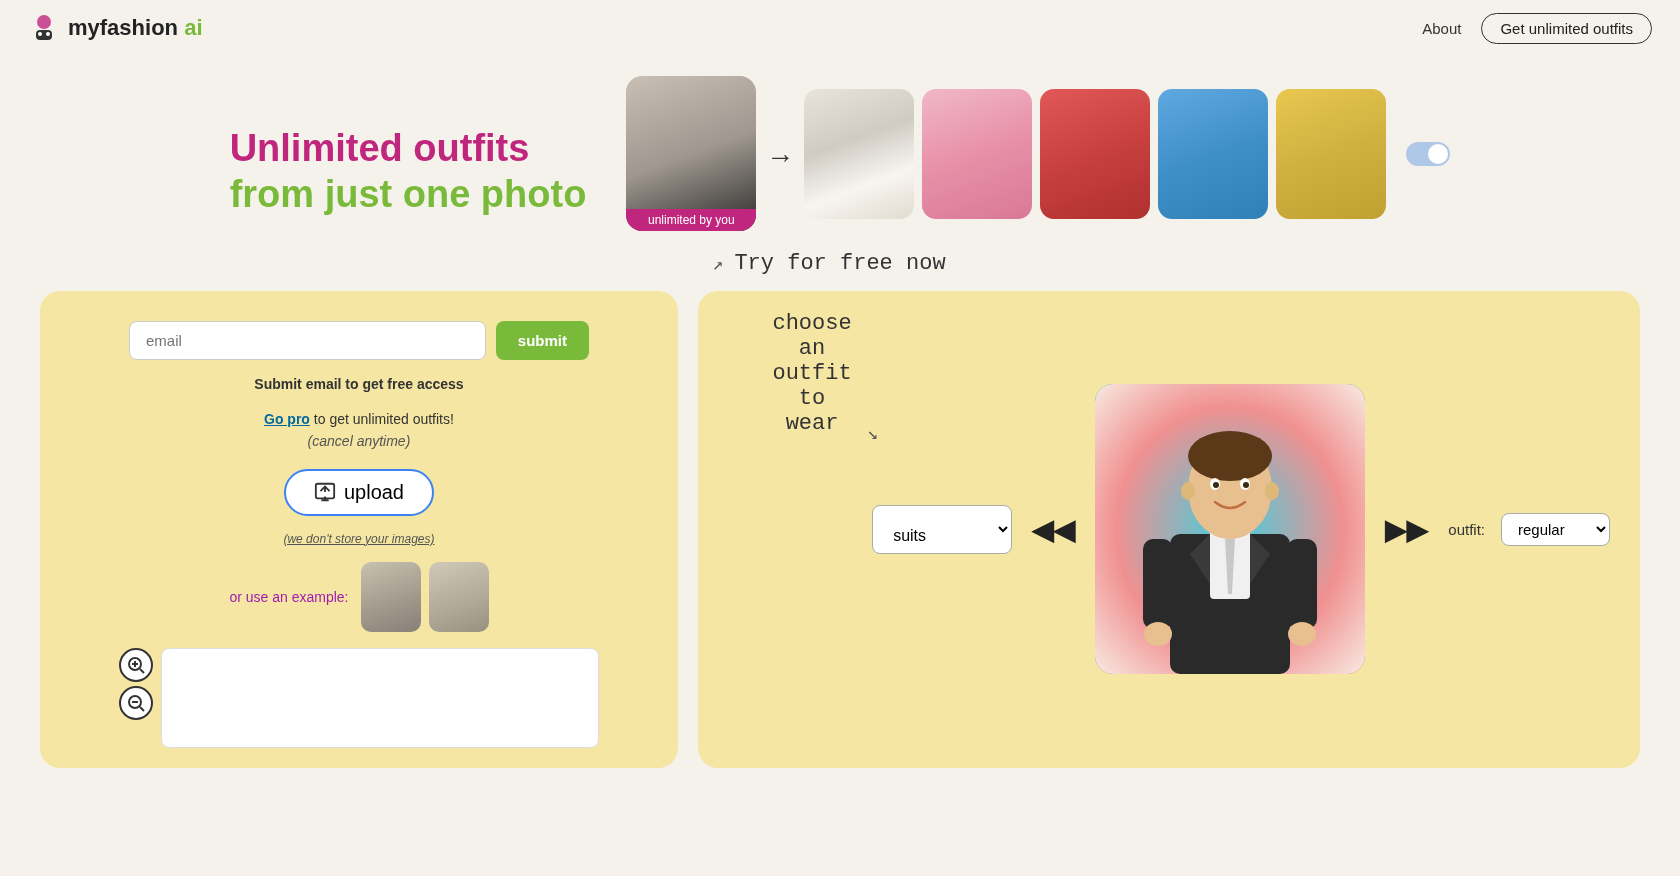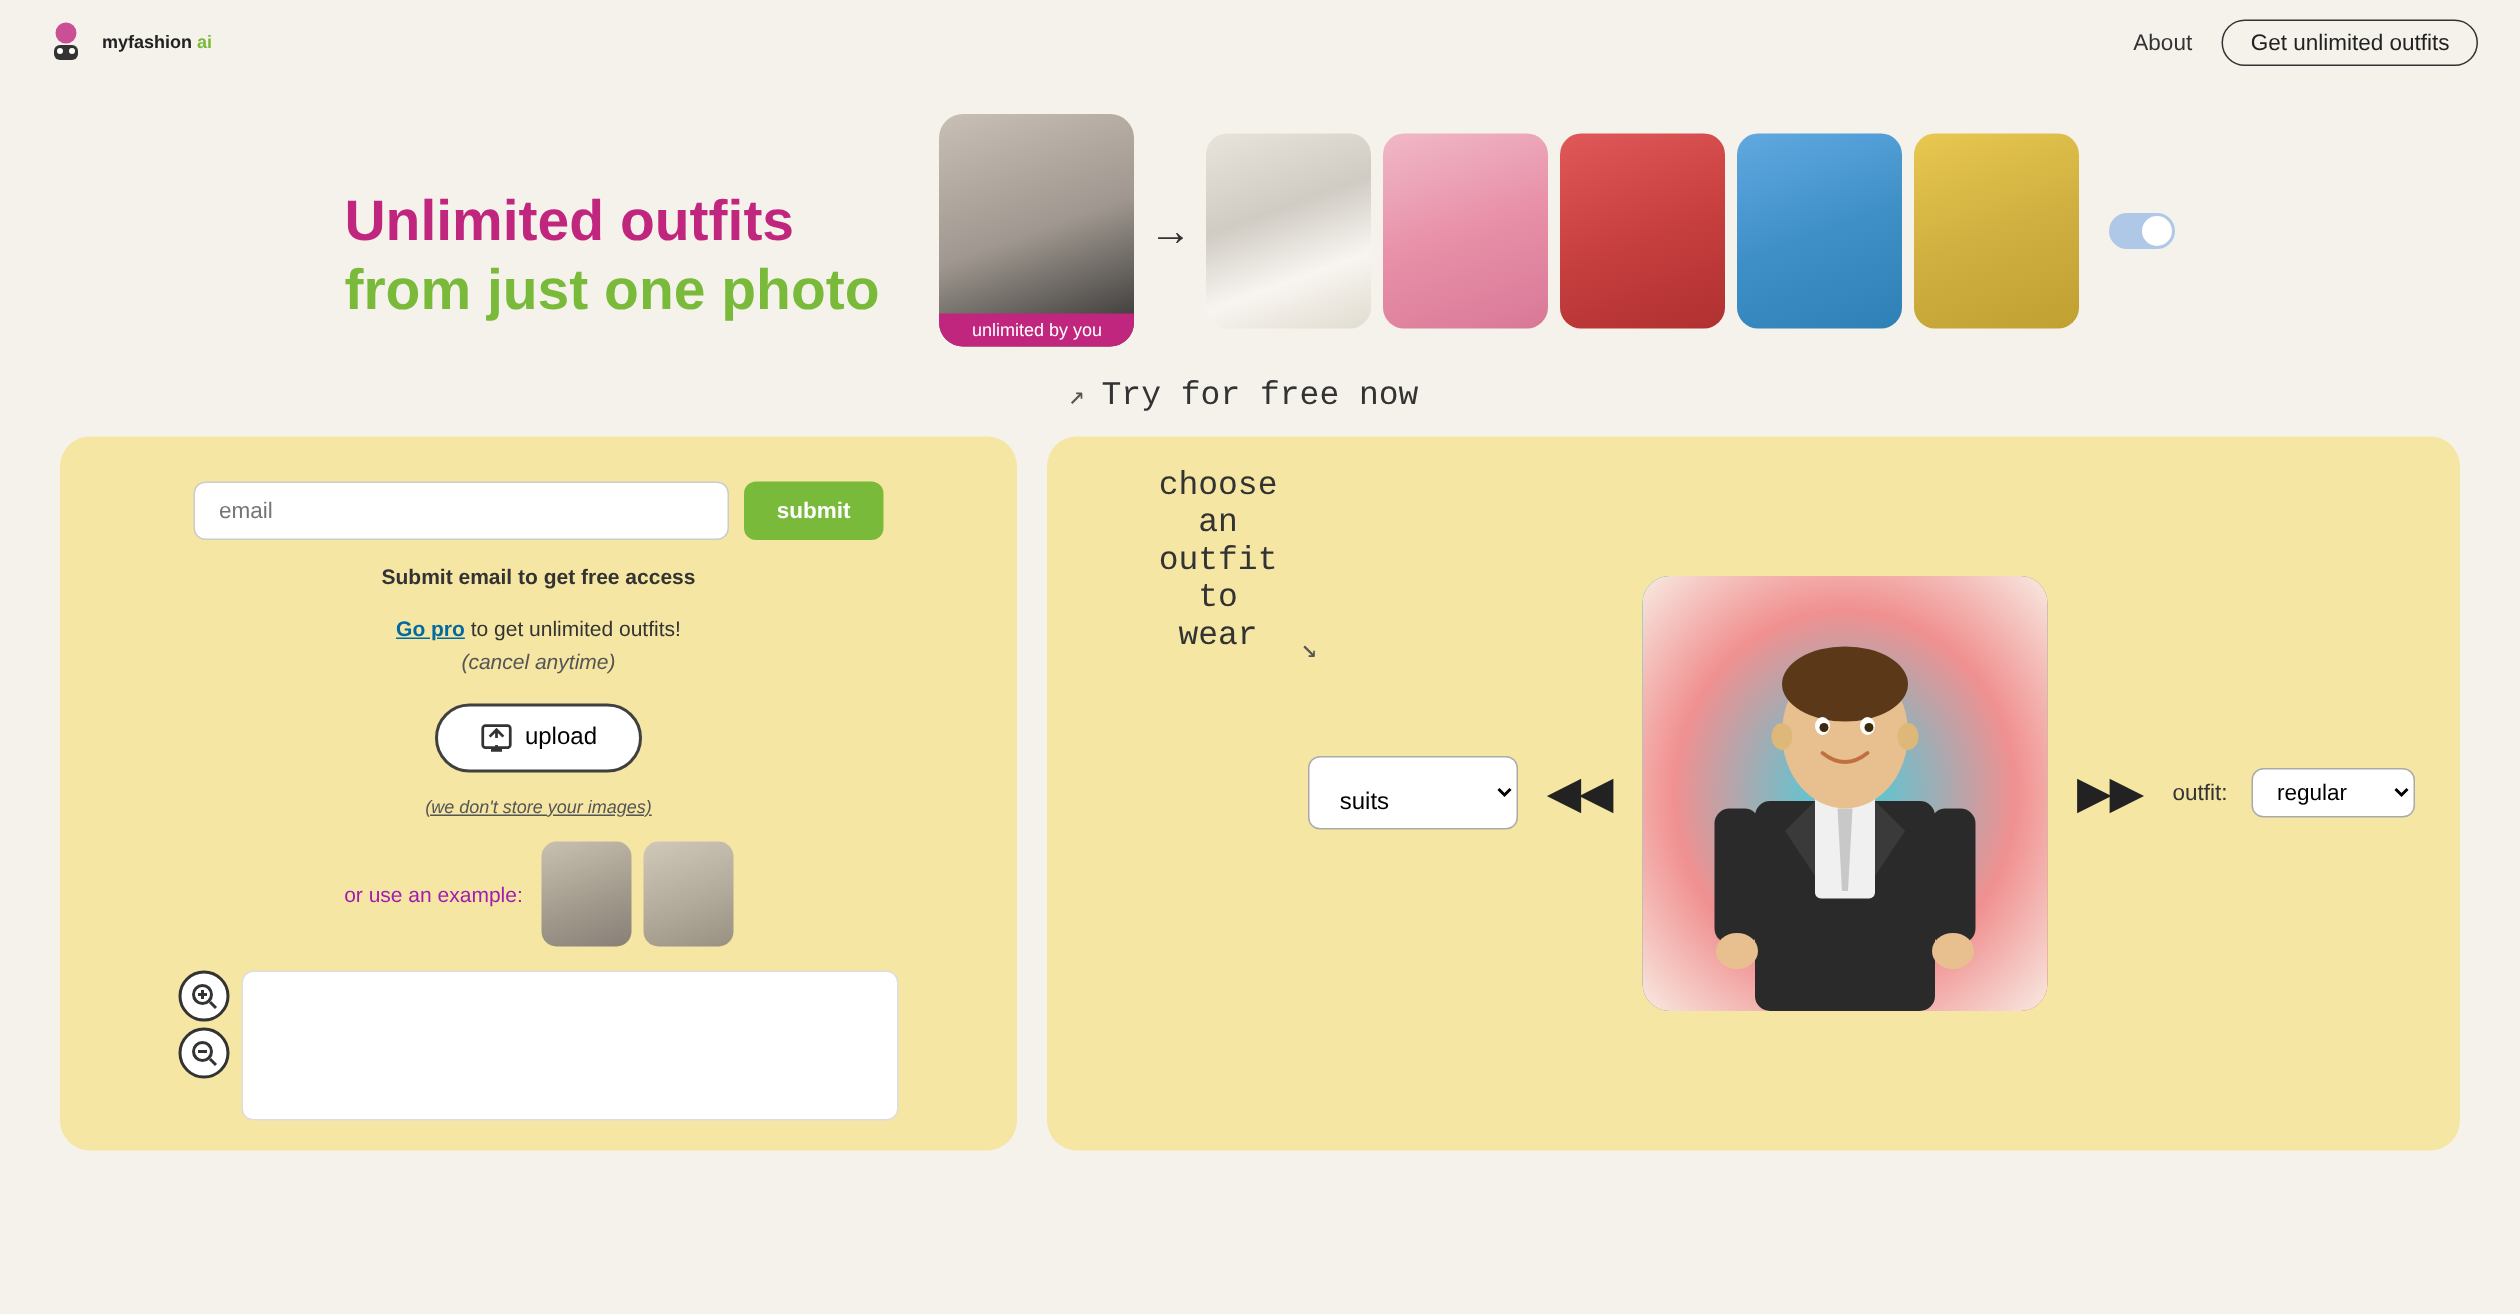--- a/index.html
+++ b/index.html
@@ -16,21 +16,21 @@
       display: flex;
       align-items: center;
       justify-content: space-between;
       padding: 12px 28px;
       background: #f5f2eb;
     }
     .logo {
       display: flex;
       align-items: center;
       gap: 8px;
-      font-size: 12px;
+      font-size: 22px;
       font-weight: bold;
     }
     .logo-icon {
       width: 32px;
       height: 32px;
     }
     .logo-text span.my { color: #222; }
     .logo-text span.fashion { color: #222; }
     .logo-text span.ai { color: #7aba3a; }
     .header-right {
@@ -235,25 +235,25 @@
     }
     .go-pro-italic {
       font-style: italic;
       color: #555;
     }
 
     .upload-btn {
       display: flex;
       align-items: center;
       gap: 8px;
-      border: 2px solid #404040;
+      border: 2px solid #3b82f6;
       border-radius: 24px;
       padding: 10px 28px;
       background: white;
-      font-size: 16px;
+      font-size: 20px;
       cursor: pointer;
       font-weight: 500;
     }
     .upload-icon-svg {
       width: 22px;
       height: 22px;
     }
 
     .no-store-text {
       font-size: 12px;

